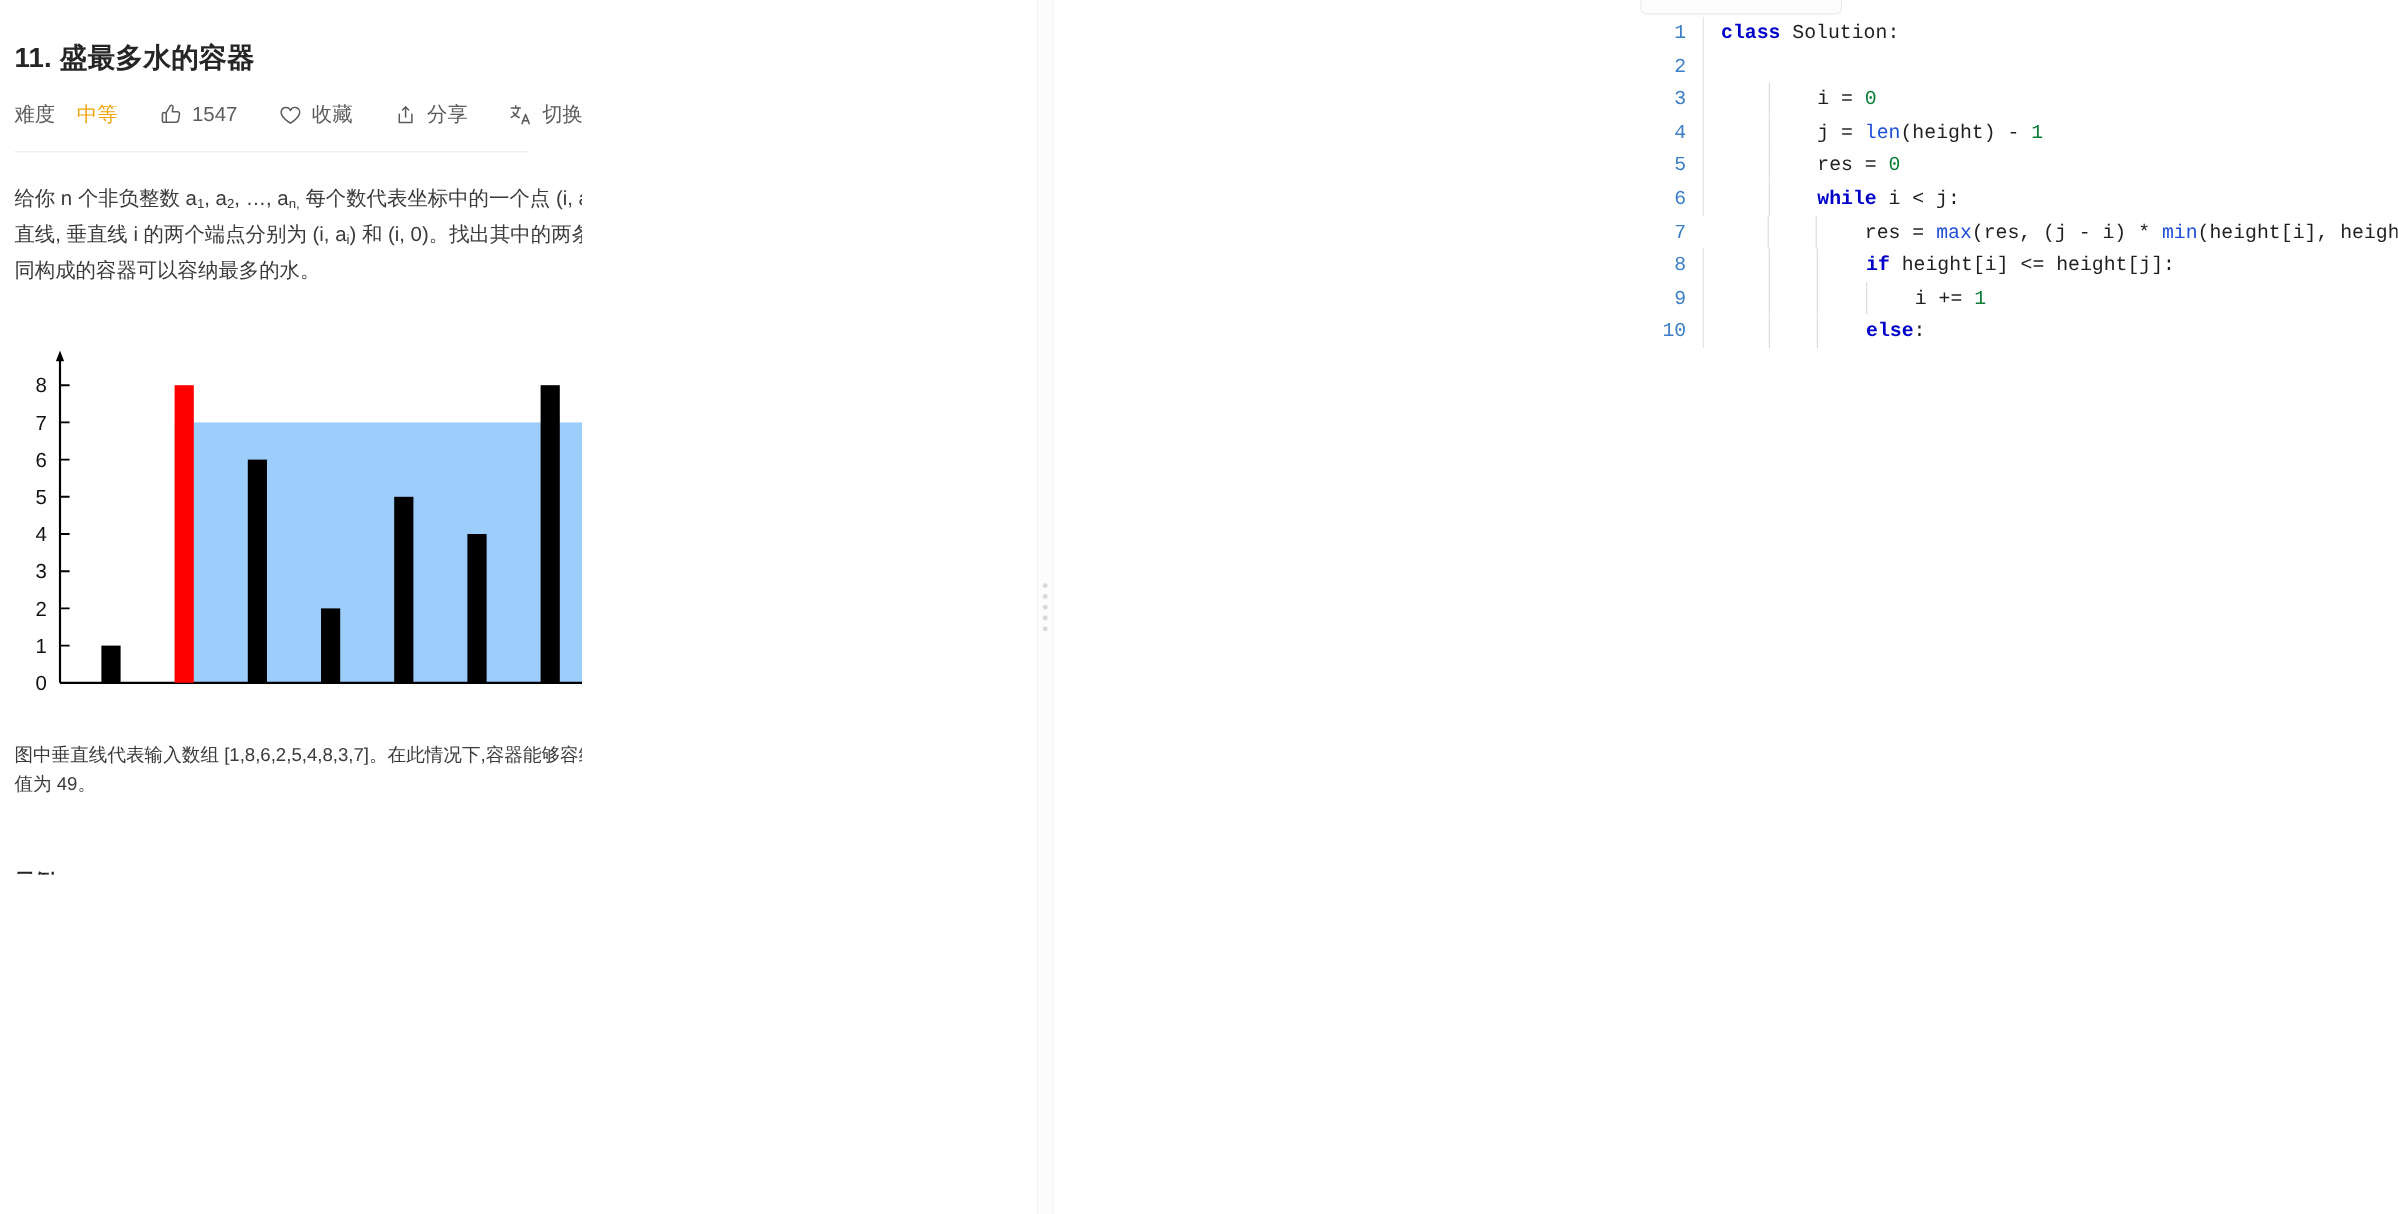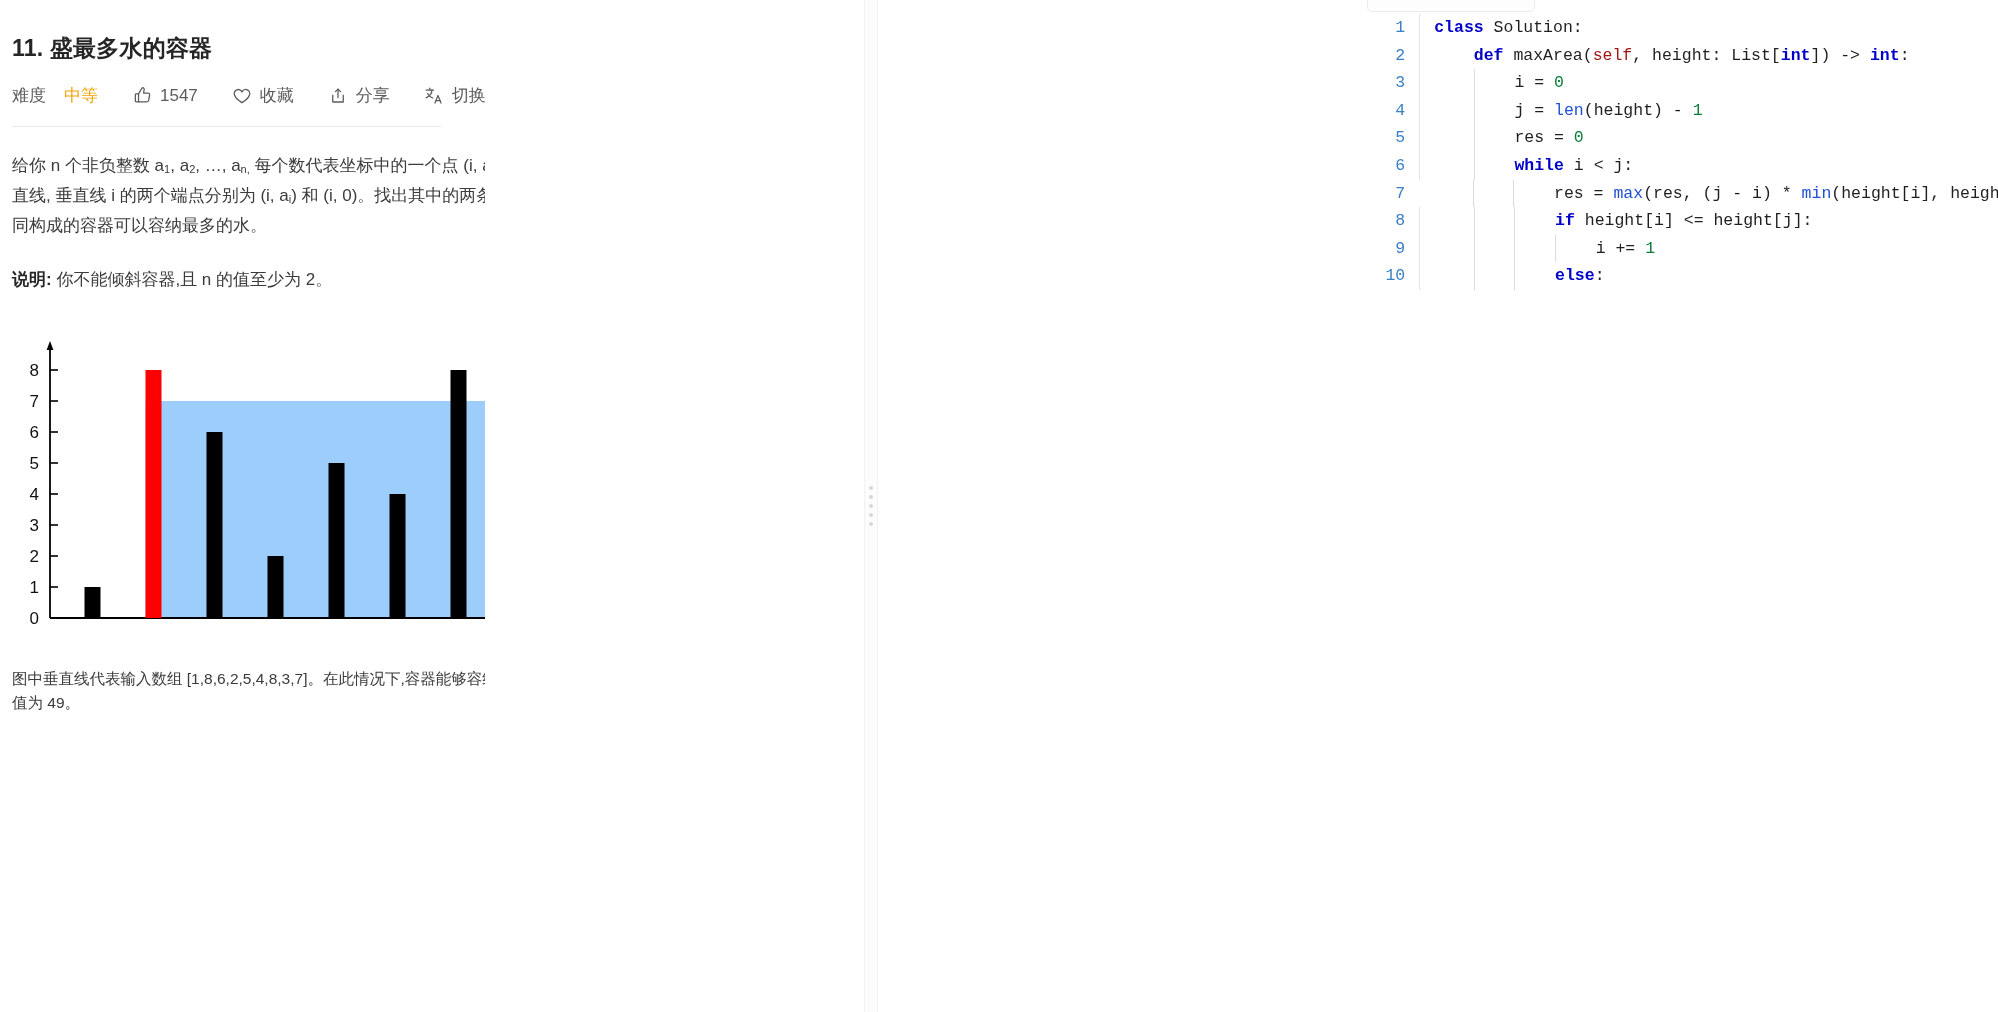--- a/index.html
+++ b/index.html
@@ -164,21 +164,20 @@
           </span>
           <span>切换为英文</span>
         </div>
 
       </div>
 
       <div class="divider-line"></div>
 
       <p class="desc"><span>给你 n 个非负整数 a</span><sub>1</sub><span>, a</span><sub>2</sub><span>, …, a</span><sub>n,</sub><span> 每个数代表坐标中的一个点 (i, a</span><span>) 。在坐标内画 n 条垂直线, 垂直线 i 的两个端点分别为 (i, a</span><sub>i</sub><span>) 和 (i, 0)。找出其中的两条线, 使得它们与 x 轴共同构成的容器可以容纳最多的水。</span></p>
 
-      <p class="note"><b>说明:</b> <span>你不能倾斜容器,且 n 的值至少为 2。</span></p>
 
       <div class="chart-wrap">
         <svg id="chart-svg" width="660" height="320" viewBox="0 0 660 320">
             <rect x="133.5" y="76" width="443" height="217" fill="#9dcdfa"></rect>
             <line x1="38" y1="293" x2="38" y2="22" stroke="#000000" stroke-width="1.8"></line>
             <polygon points="38,16 34.6,25 41.4,25" fill="#000000"></polygon>
             <line x1="38" y1="293" x2="630" y2="293" stroke="#000000" stroke-width="1.8"></line>
             <polygon points="636,293 627,289.6 627,296.4" fill="#000000"></polygon>
             <text x="27" y="299" text-anchor="end" font-family="&quot;Liberation Sans&quot;, sans-serif" font-size="17" fill="#111">0</text>
             <line x1="38" y1="262" x2="46" y2="262" stroke="#000000" stroke-width="1.6"></line>
@@ -226,21 +225,21 @@
     <i></i>
     <i></i>
   </div>
 
   <div class="right-pane">
     <div class="editor-tabbar">
       <div class="tab-ghost"></div>
     </div>
     <div class="code-area" id="code-area">
         <div class="code-line"><span class="ln">1</span><span class="gutter-bar"></span><span class="code-text"><span class="kw">class </span><span>Solution:</span></span></div>
-        <div class="code-line"><span class="ln">2</span><span class="gutter-bar"></span><span class="code-text"><span class="ind">&nbsp;&nbsp;&nbsp;&nbsp;</span><span class="kw">def </span><span>maxArea(</span><span class="selfc">self</span><span>, height: List[</span><span class="kw">int</span><span>]) -&gt; </span><span class="kw">int</span><span>:</span></span></div>
+        <div class="code-line"><span class="ln">2</span><span class="gutter-bar"></span></div>
         <div class="code-line"><span class="ln">3</span><span class="gutter-bar"></span><span class="code-text"><span class="ind">&nbsp;&nbsp;&nbsp;&nbsp;</span><span class="ind guide">&nbsp;&nbsp;&nbsp;&nbsp;</span><span>i = </span><span class="num">0</span></span></div>
         <div class="code-line"><span class="ln">4</span><span class="gutter-bar"></span><span class="code-text"><span class="ind">&nbsp;&nbsp;&nbsp;&nbsp;</span><span class="ind guide">&nbsp;&nbsp;&nbsp;&nbsp;</span><span>j = </span><span class="bi">len</span><span>(height) - </span><span class="num">1</span></span></div>
         <div class="code-line"><span class="ln">5</span><span class="gutter-bar"></span><span class="code-text"><span class="ind">&nbsp;&nbsp;&nbsp;&nbsp;</span><span class="ind guide">&nbsp;&nbsp;&nbsp;&nbsp;</span><span>res = </span><span class="num">0</span></span></div>
         <div class="code-line"><span class="ln">6</span><span class="gutter-bar"></span><span class="code-text"><span class="ind">&nbsp;&nbsp;&nbsp;&nbsp;</span><span class="ind guide">&nbsp;&nbsp;&nbsp;&nbsp;</span><span class="kw">while </span><span>i &lt; j:</span></span></div>
         <div class="code-line"><span class="ln">7</span><span class="gutter-bar"></span><span class="code-text"><span class="ind">&nbsp;&nbsp;&nbsp;&nbsp;</span><span class="ind guide">&nbsp;&nbsp;&nbsp;&nbsp;</span><span class="ind guide">&nbsp;&nbsp;&nbsp;&nbsp;</span><span>res = </span><span class="bi">max</span><span>(res, (j - i) * </span><span class="bi">min</span><span>(height[i], height[j])) </span></span></div>
         <div class="code-line"><span class="ln">8</span><span class="gutter-bar"></span><span class="code-text"><span class="ind">&nbsp;&nbsp;&nbsp;&nbsp;</span><span class="ind guide">&nbsp;&nbsp;&nbsp;&nbsp;</span><span class="ind guide">&nbsp;&nbsp;&nbsp;&nbsp;</span><span class="kw">if </span><span>height[i] &lt;= height[j]:</span></span></div>
         <div class="code-line"><span class="ln">9</span><span class="gutter-bar"></span><span class="code-text"><span class="ind">&nbsp;&nbsp;&nbsp;&nbsp;</span><span class="ind guide">&nbsp;&nbsp;&nbsp;&nbsp;</span><span class="ind guide">&nbsp;&nbsp;&nbsp;&nbsp;</span><span class="ind guide">&nbsp;&nbsp;&nbsp;&nbsp;</span><span>i += </span><span class="num">1</span></span></div>
         <div class="code-line"><span class="ln">10</span><span class="gutter-bar"></span><span class="code-text"><span class="ind">&nbsp;&nbsp;&nbsp;&nbsp;</span><span class="ind guide">&nbsp;&nbsp;&nbsp;&nbsp;</span><span class="ind guide">&nbsp;&nbsp;&nbsp;&nbsp;</span><span class="kw">else</span><span>:</span></span></div>
       </div>
   </div>

